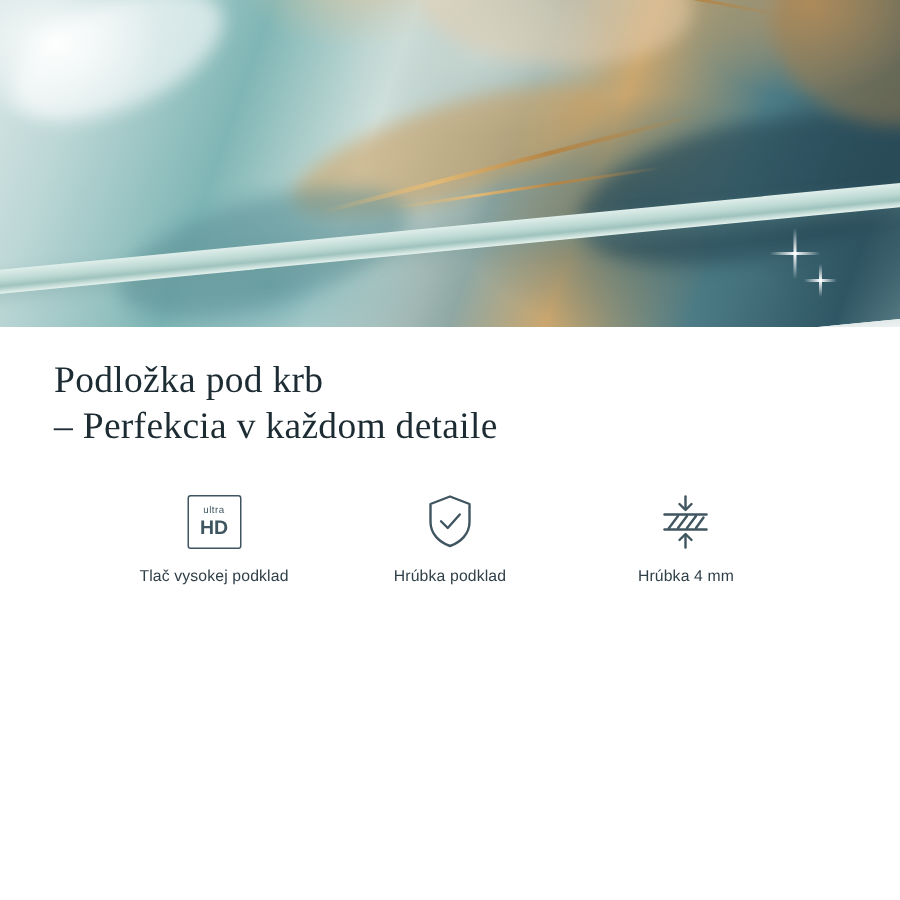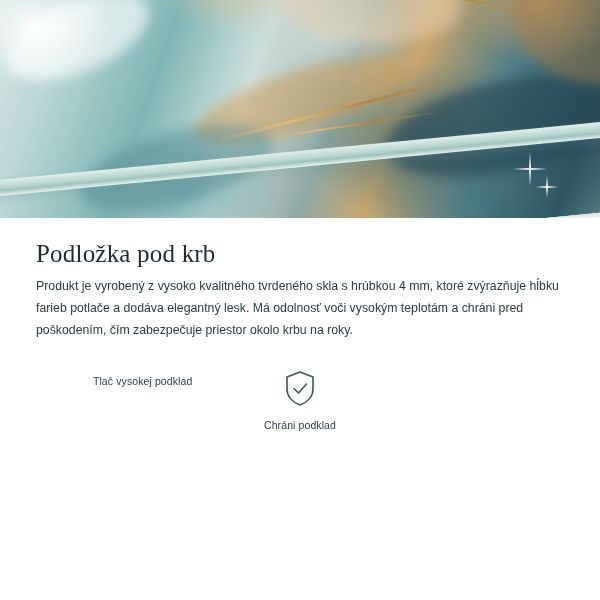--- a/index.html
+++ b/index.html
@@ -108,21 +108,21 @@
   
   .content {
     padding: 20px 36px 0 36px;
   }
   .headline {
     font-family: "Liberation Serif", serif;
     font-size: 25px;
     line-height: 31px;
     color: #1d2b33;
     font-weight: 400;
-    margin: 0 0 6px 0;
+    margin: 0 0 16px 0;
     letter-spacing: 0.2px;
   }
   .headline .line2 {
     display: block;
   }
   .body-copy {
     font-size: 12.3px;
     line-height: 22px;
     color: #2c3a42;
     margin: 0;
@@ -200,38 +200,61 @@
       </div>
     </div>
     <div class="hero-edge"></div>
     <div class="sparkle sp1"></div>
     <div class="sparkle sp2"></div>
   </div>
 
   <div class="content">
     <h1 class="headline">
       <span>Podložka pod krb</span>
+      <span class="line2">– Perfekcia v každom detaile</span>
     </h1>
-    <p class="body-copy">Produkt je vyrobený z vysoko kvalitného tvrdeného skla s hrúbkou 4 mm, ktoré zvýrazňuje hĺbku farieb potlače a dodáva elegantný lesk. Má odolnosť voči vysokým teplotám a chráni pred poškodením, čím zabezpečuje priestor okolo krbu na roky.</p>
 
     <div class="features">
 
 
       <div class="feature">
+        <div class="feature-icon">
+          <div class="ultrahd-box">
+            <span class="u-top">ultra</span>
+            <span class="u-bot">HD</span>
+          </div>
+        </div>
         <div class="feature-label">Tlač vysokej podklad</div>
       </div>
 
       <div class="feature">
         <div class="feature-icon">
           <svg width="36" height="42" viewBox="0 0 36 42" fill="none" stroke="#3f5560" stroke-width="1.6" stroke-linecap="round" stroke-linejoin="round">
             <path d="M18 4 L31 9 V21 C31 29 25 34.5 18 37 C11 34.5 5 29 5 21 V9 Z"></path>
             <path d="M12 20.5 L16.5 25 L24.5 16"></path>
           </svg>
         </div>
-        <div class="feature-label">Chráni podklad</div>
-      </div>
-
-
-
+        <div class="feature-label">Hrúbka podklad</div>
+      </div>
+
+
+
+      <div class="feature">
+        <div class="feature-icon">
+          <svg width="40" height="40" viewBox="0 0 40 40" fill="none" stroke="#3f5560" stroke-width="1.6" stroke-linecap="round" stroke-linejoin="round">
+            <line x1="20" y1="3" x2="20" y2="11"></line>
+            <path d="M16 8 L20 12 L24 8"></path>
+            <line x1="6" y1="15" x2="34" y2="15"></line>
+            <line x1="6" y1="25" x2="34" y2="25"></line>
+            <line x1="9" y1="24" x2="15" y2="16"></line>
+            <line x1="15" y1="24" x2="21" y2="16"></line>
+            <line x1="21" y1="24" x2="27" y2="16"></line>
+            <line x1="27" y1="24" x2="32" y2="17"></line>
+            <line x1="20" y1="37" x2="20" y2="29"></line>
+            <path d="M16 32 L20 28 L24 32"></path>
+          </svg>
+        </div>
+        <div class="feature-label">Hrúbka 4 mm</div>
+      </div>
 
     </div>
   </div>
 </div>
 
 </body></html>

